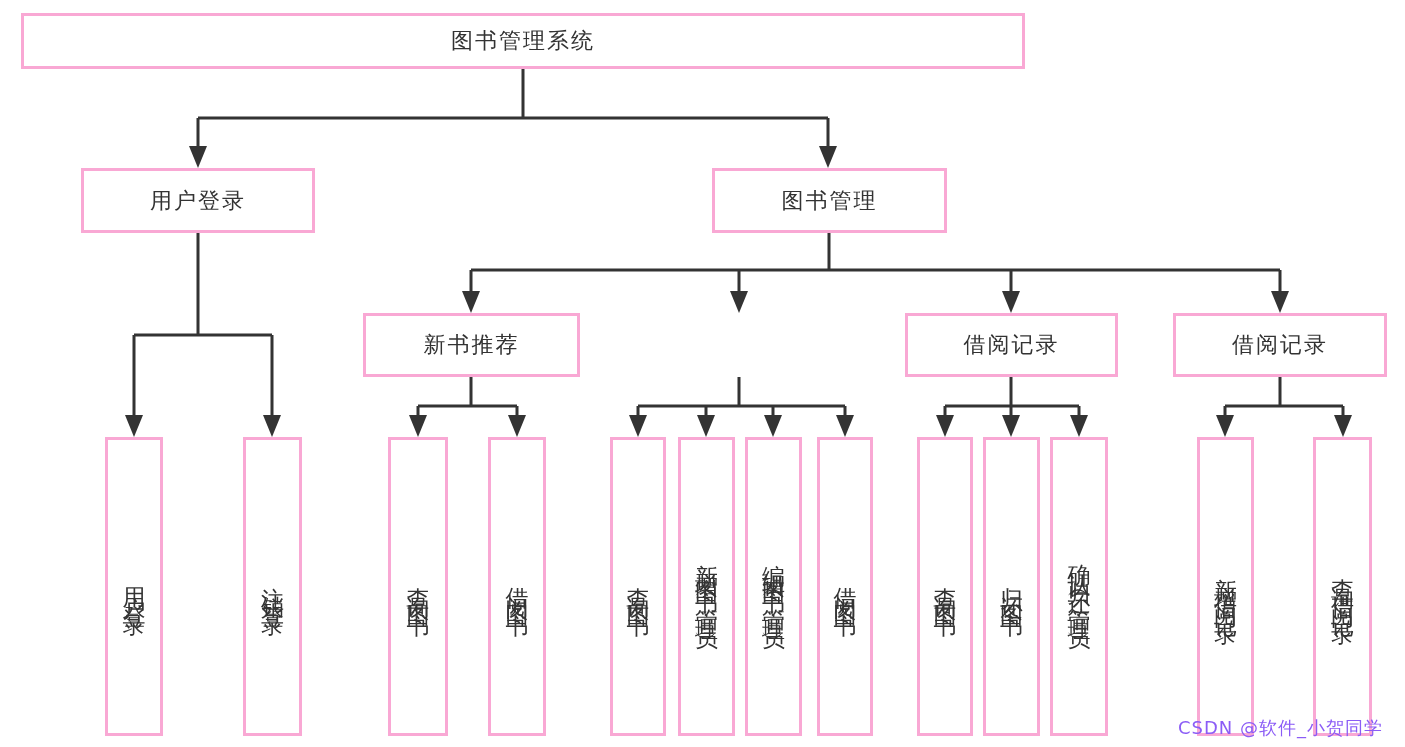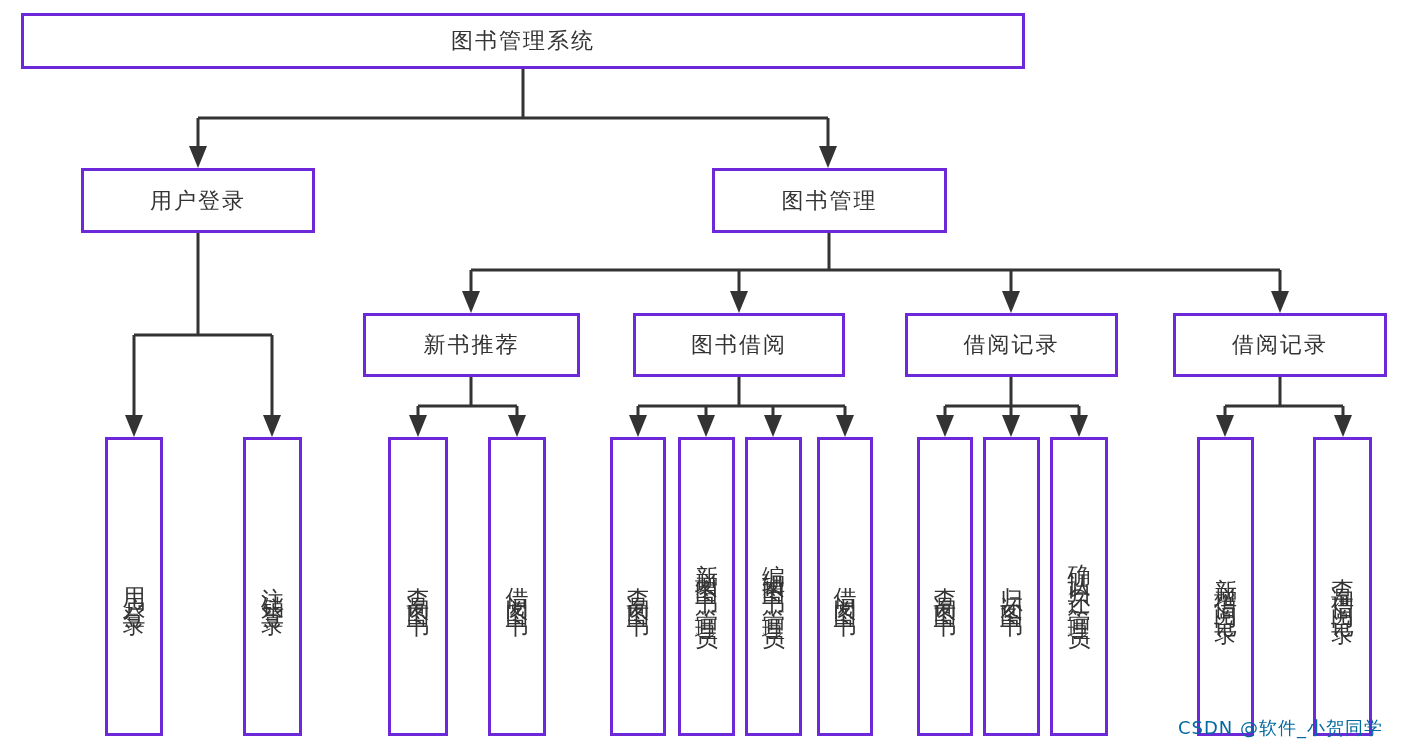--- a/index.html
+++ b/index.html
@@ -6,21 +6,21 @@
   .stage{
     position:relative;
     width:1405px;height:747px;
     background:#ffffff;
     font-family:"DejaVu Sans","Liberation Sans",sans-serif;
     overflow:hidden;
   }
   .box{
     position:absolute;
     box-sizing:border-box;
-    border:3px solid #6d28d9;
+    border:3px solid #f9a8d4;
     background:#ffffff;
     color:#333333;
     display:flex;
     align-items:center;
     justify-content:center;
     z-index:2;
   }
   .box.h{font-size:22px;letter-spacing:2px;white-space:nowrap;}
   .box.root{font-size:22px;}
   .box.v{
@@ -33,21 +33,21 @@
   svg.connectors{
     position:absolute;left:0;top:0;width:1405px;height:747px;
     z-index:1;
   }
   svg.connectors path{stroke:#333333;stroke-width:3;fill:none;}
   svg.connectors polygon{fill:#333333;stroke:none;}
   .watermark{
     position:absolute;
     left:1178px;top:716px;
     font-size:18px;
-    color:#0369a1;
+    color:#8b5cf6;
     letter-spacing:1px;
     z-index:3;
     white-space:nowrap;
   }
 </style>
 </head>
 <body>
 
 <div class="stage">
 
@@ -93,21 +93,20 @@
       <polygon points="1334,415 1352,415 1343,437"></polygon>
     </g>
   </svg>
 
   <div class="box h root" style="left:21px;top:13px;width:1004px;height:56px">图书管理系统</div>
 
   <div class="box h" style="left:81px;top:168px;width:234px;height:65px">用户登录</div>
   <div class="box h" style="left:712px;top:168px;width:235px;height:65px">图书管理</div>
 
   <div class="box h" style="left:363px;top:313px;width:217px;height:64px">新书推荐</div>
-  <div class="box h" style="left:633px;top:313px;width:212px;height:64px">图书借阅</div>
   <div class="box h" style="left:905px;top:313px;width:213px;height:64px">借阅记录</div>
   <div class="box h" style="left:1173px;top:313px;width:214px;height:64px">借阅记录</div>
 
   <div class="box v" style="left:105px;top:437px;width:58px;height:299px">用户登录</div>
   <div class="box v" style="left:243px;top:437px;width:59px;height:299px">注销登录</div>
 
   <div class="box v" style="left:388px;top:437px;width:60px;height:299px">查询图书</div>
   <div class="box v" style="left:488px;top:437px;width:58px;height:299px">借阅图书</div>
 
   <div class="box v" style="left:610px;top:437px;width:56px;height:299px">查询图书</div>

